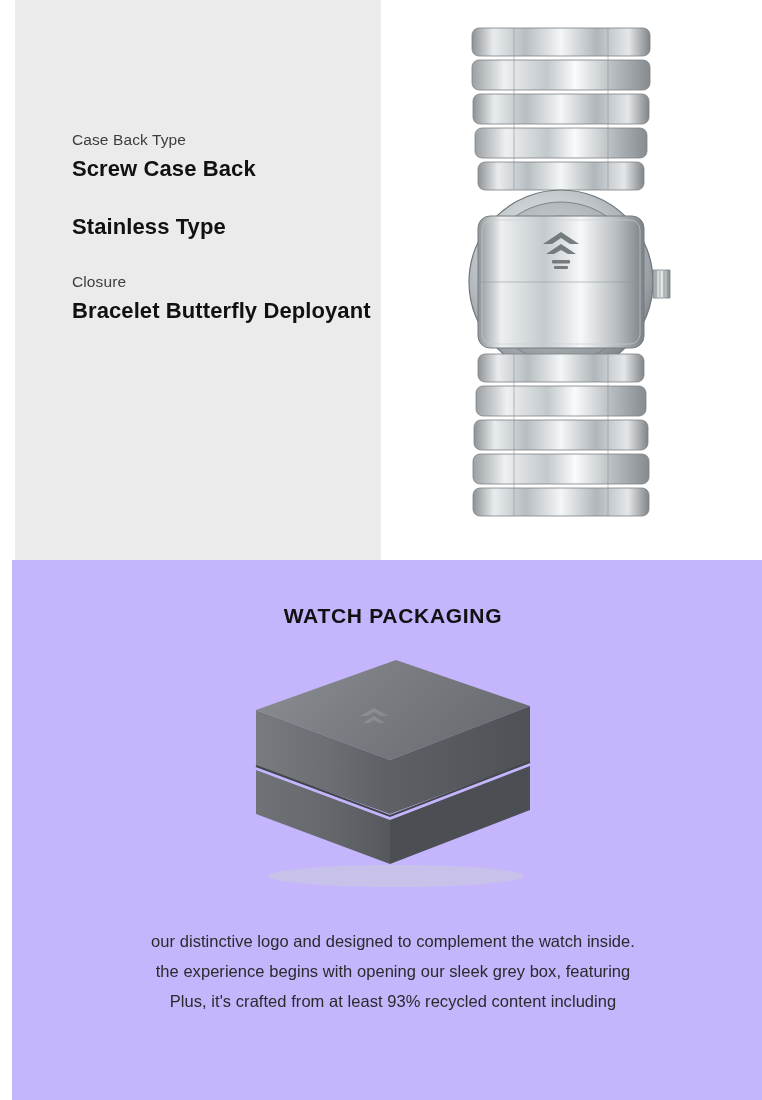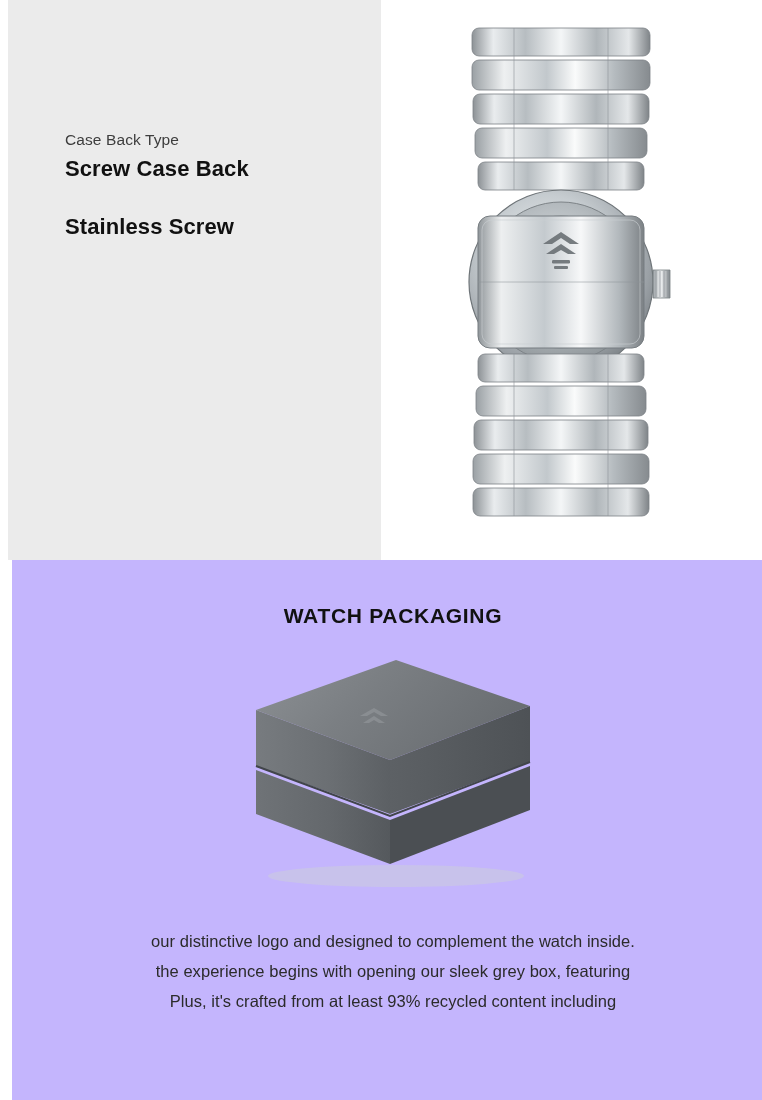--- a/index.html
+++ b/index.html
@@ -14,21 +14,21 @@
   .page {
     position: relative;
     width: 762px;
     height: 1100px;
     background: #ffffff;
   }
 
   
   .specs-panel {
     position: absolute;
-    left: 8px;
+    left: 15px;
     top: 0;
     width: 381px;
     height: 560px;
     background: #ebebeb;
   }
   .specs-list {
     position: absolute;
     left: 57px;
     top: 128px;
     width: 300px;
@@ -117,24 +117,26 @@
 
   <div class="specs-panel">
     <div class="specs-list">
 
       <div class="spec-item">
         <div class="spec-label">Case Back Type</div>
         <div class="spec-value">Screw Case Back</div>
       </div>
 
       <div class="spec-item">
-        <div class="spec-value">Stainless Screw</div>
+        <div class="spec-value">Stainless Type</div>
       </div>
 
       <div class="spec-item">
+        <div class="spec-label">Closure</div>
+        <div class="spec-value">Bracelet Butterfly Deployant</div>
       </div>
 
     </div>
   </div>
 
   <div class="watch-stage">
     <svg class="watch-art" viewBox="0 0 260 520" aria-hidden="true">
       <defs>
         <linearGradient id="steelH" x1="0" y1="0" x2="1" y2="0">
           <stop offset="0%" stop-color="#8d9296"></stop>

